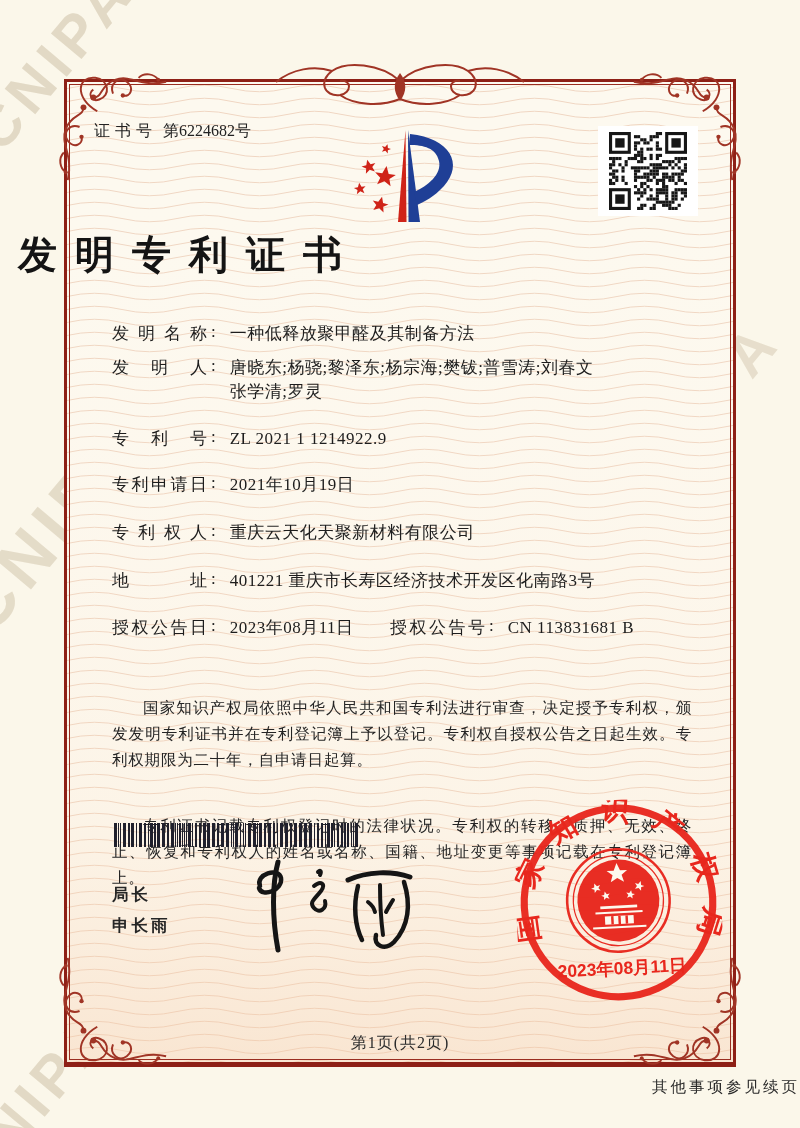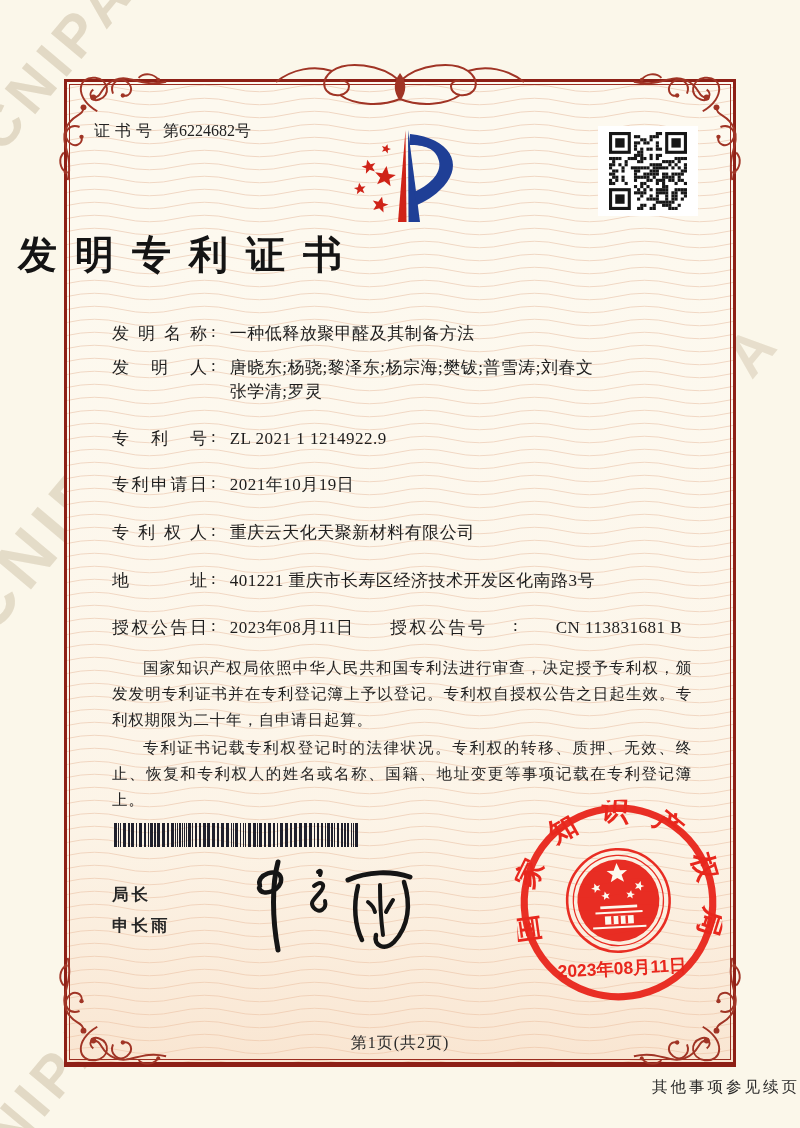--- a/index.html
+++ b/index.html
@@ -39,24 +39,24 @@
   .doc-title {
     position:absolute; z-index:4; left:0; top:228px; width:100%;
     text-align:left; font-size:39px; font-weight:600; color:#141414;
     letter-spacing:18px; text-indent:18px;
   }
   
   .row { position:absolute; z-index:4; left:112px; width:600px; display:flex; align-items:flex-start; font-size:17px; }
   .flabel { display:inline-block; width:96px; text-align:justify; text-align-last:justify; flex:none; letter-spacing:1px; }
   .fcolon { flex:none; margin:0 14px 0 3px; }
   .fvalue { white-space:pre-line; letter-spacing:0.5px; line-height:24px; }
-  .grant2 { position:absolute; left:278px; top:0; display:flex;gap:24px; }
+  .grant2 { position:absolute; left:278px; top:0; display:flex; }
   
   .paras { position:absolute; z-index:4; left:112px; top:655px; width:580px; font-size:15.5px; line-height:26px; color:#242424; }
-  .paras p { text-indent:2em; text-align:justify; letter-spacing:0.8px; margin-bottom:2px; }
+  .paras p { text-indent:2em; text-align:justify; letter-spacing:0.8px; margin-bottom:2px;margin-top:40px; }
   
   .barcode { position:absolute; z-index:4; left:114px; top:823px; }
   .sig-label { position:absolute; z-index:4; left:112px; font-family:"Liberation Sans", sans-serif; font-size:16.5px; font-weight:600; letter-spacing:3px; color:#262626; }
   .sig-title { top:884px; }
   .sig-name { top:915px; }
   .signature { position:absolute; z-index:4; left:222px; top:850px; width:210px; height:105px; }
   .seal { position:absolute; z-index:5; left:516px; top:800px; width:205px; height:205px; transform:rotate(-3deg); }
   .page-num { position:absolute; z-index:4; left:0; top:1033px; width:100%; text-align:center; font-size:16px; color:#2c2c2c; letter-spacing:1px; }
   .footer-note { position:absolute; z-index:4; left:0; top:1077px; width:100%; text-align:right; font-size:15.5px; color:#2a2a2a; letter-spacing:3px; }
 </style>

